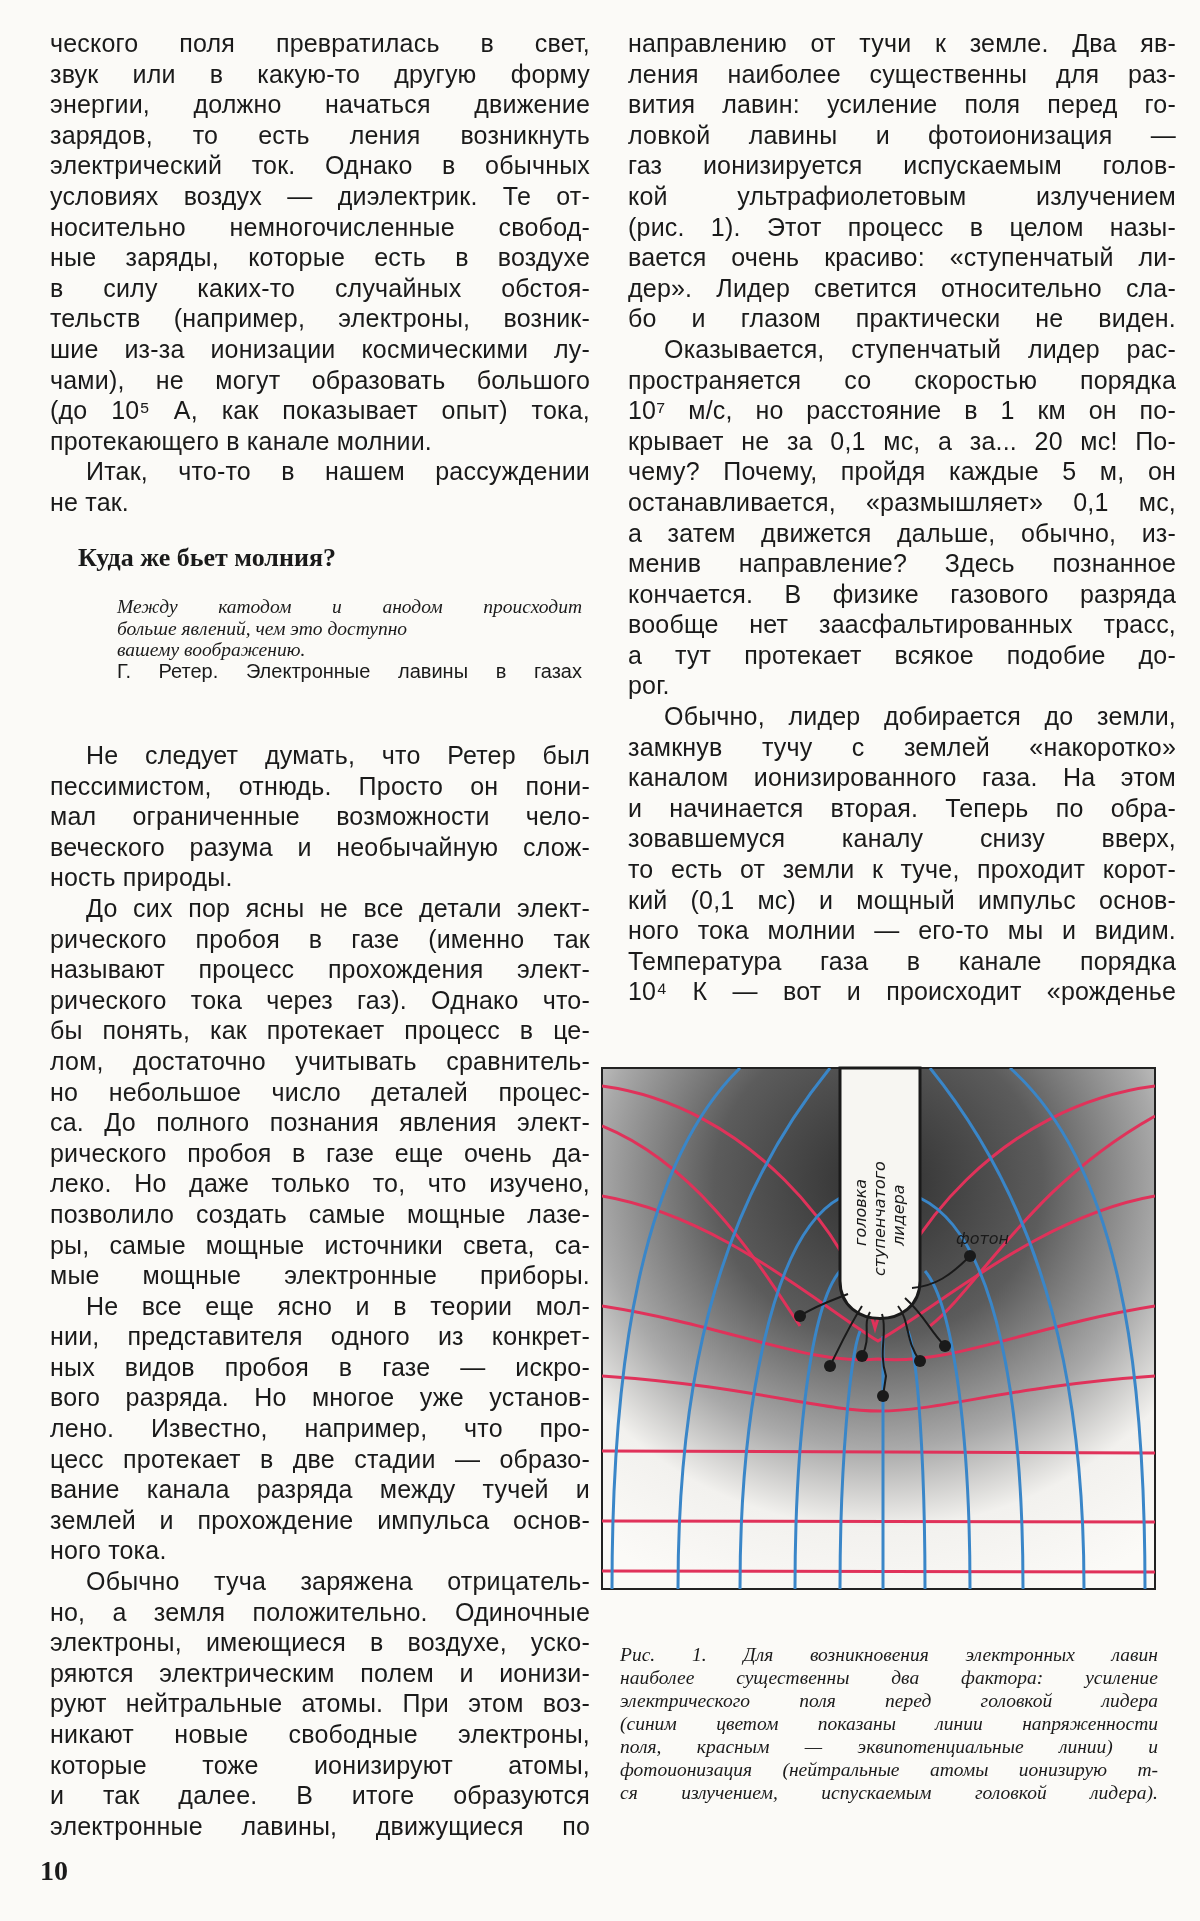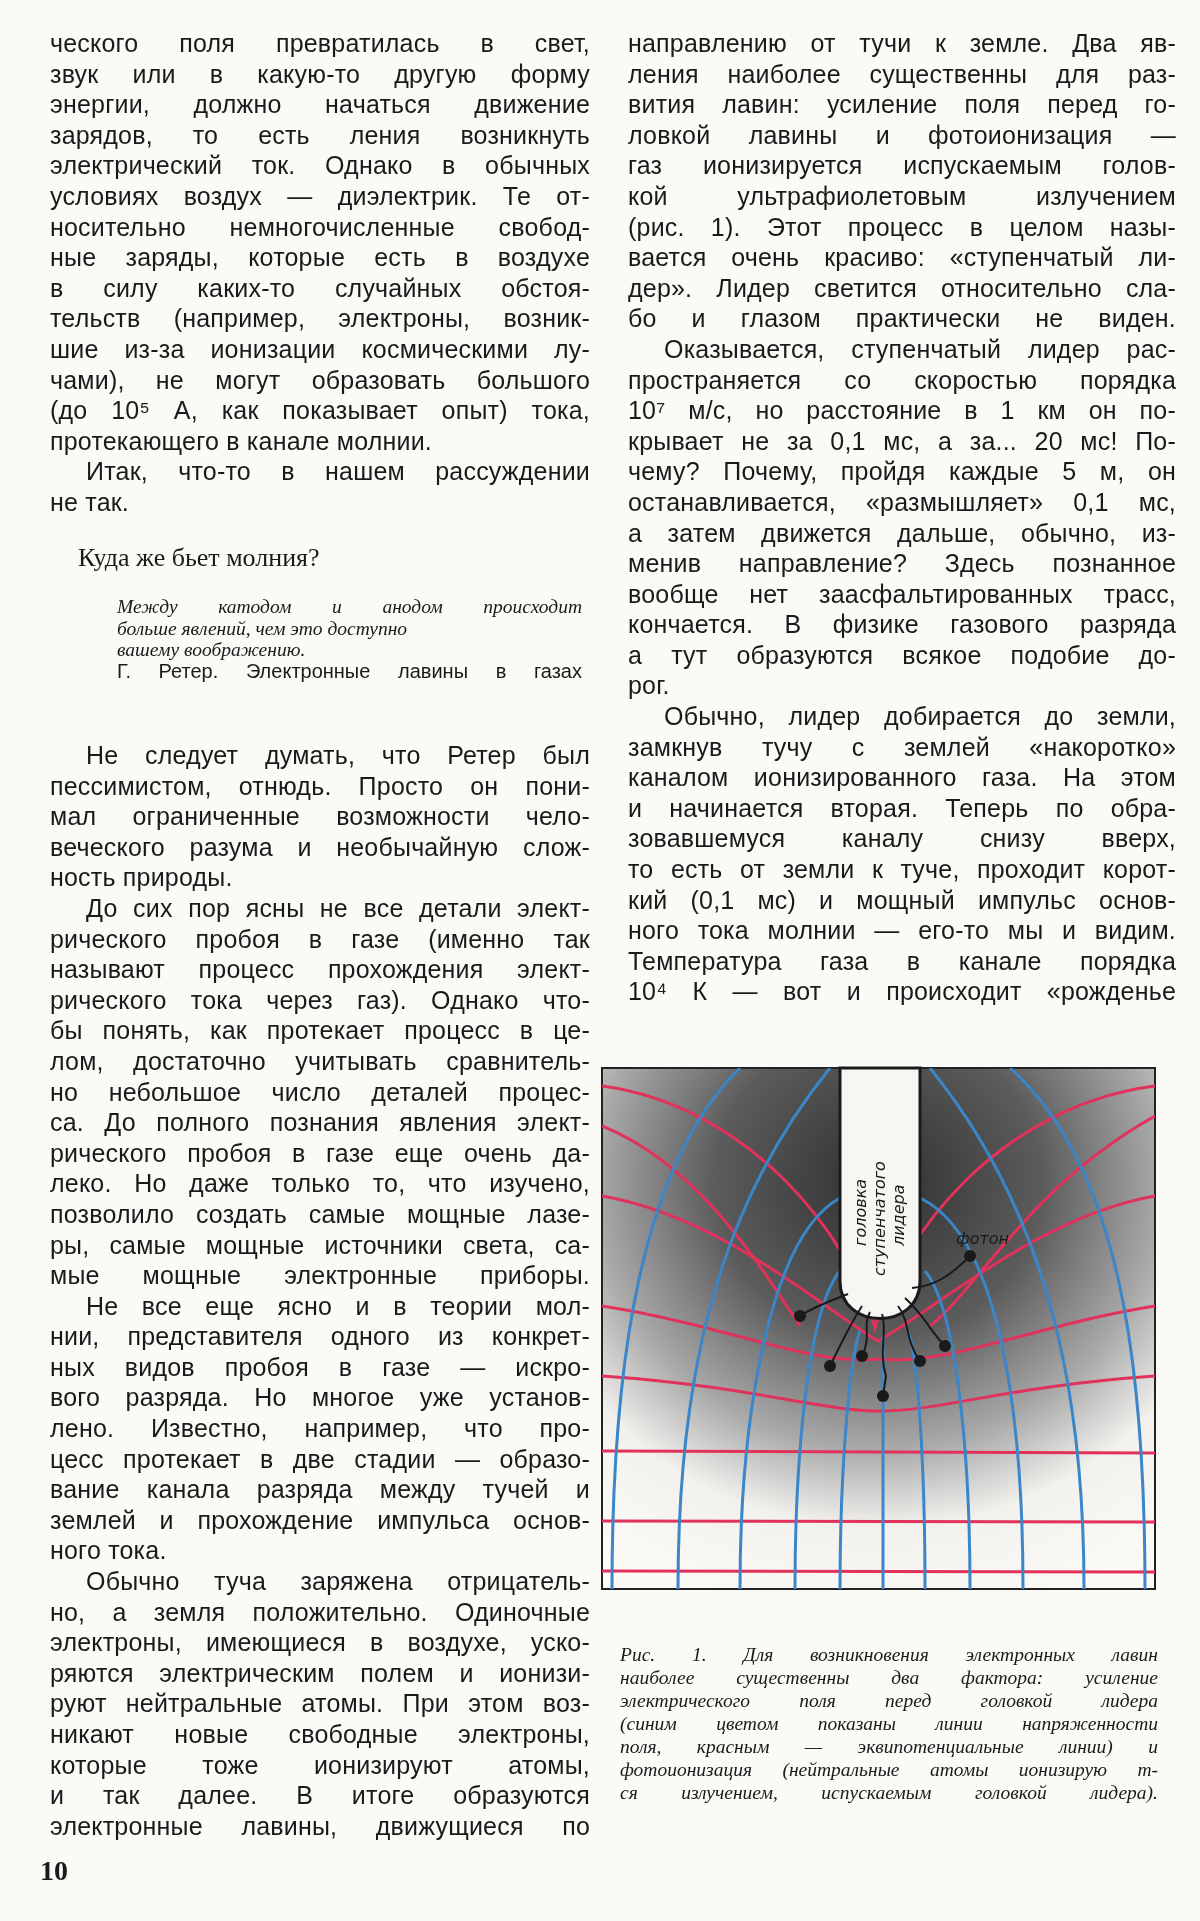--- a/index.html
+++ b/index.html
@@ -26,21 +26,21 @@
     text-align-last: justify;
     white-space: nowrap;
     height: 30.6px;
   }
   .line.last { text-align-last: left; }
   .line.indent { padding-left: 36px; }
   .section-heading {
     position: absolute;
     left: 78px; top: 543px;
     font-family: "Liberation Serif", "DejaVu Serif", serif;
-    font-weight: normal;
+    font-weight: bold;
     font-size: 26px;
     text-align: right;
   }
   .epigraph {
     position: absolute;
     left: 117px; top: 596px; width: 465px;
     font-family: "Liberation Serif", "DejaVu Serif", serif;
     font-style: italic;
     font-size: 19.5px;
     line-height: 21.5px;
@@ -183,23 +183,23 @@
   </div>
   <div>
     <span class="line indent">Оказывается, ступенчатый лидер рас-</span>
     <span class="line">пространяется со скоростью порядка</span>
     <span class="line">10⁷ м/с, но расстояние в 1 км он по-</span>
     <span class="line">крывает не за 0,1 мс, а за... 20 мс! По-</span>
     <span class="line">чему? Почему, пройдя каждые 5 м, он</span>
     <span class="line">останавливается, «размышляет» 0,1 мс,</span>
     <span class="line">а затем движется дальше, обычно, из-</span>
     <span class="line">менив направление? Здесь познанное</span>
+    <span class="line">кончается. В физике газового разряда</span>
     <span class="line">вообще нет заасфальтированных трасс,</span>
-    <span class="line">кончается. В физике газового разряда</span>
-    <span class="line">а тут образуются всякое подобие до-</span>
+    <span class="line">а тут протекает всякое подобие до-</span>
     <span class="line last">рог.</span>
   </div>
   <div>
     <span class="line indent">Обычно, лидер добирается до земли,</span>
     <span class="line">замкнув тучу с землей «накоротко»</span>
     <span class="line">каналом ионизированного газа. На этом</span>
     <span class="line">и начинается вторая. Теперь по обра-</span>
     <span class="line">зовавшемуся каналу снизу вверх,</span>
     <span class="line">то есть от земли к туче, проходит корот-</span>
     <span class="line">кий (0,1 мс) и мощный импульс основ-</span>

